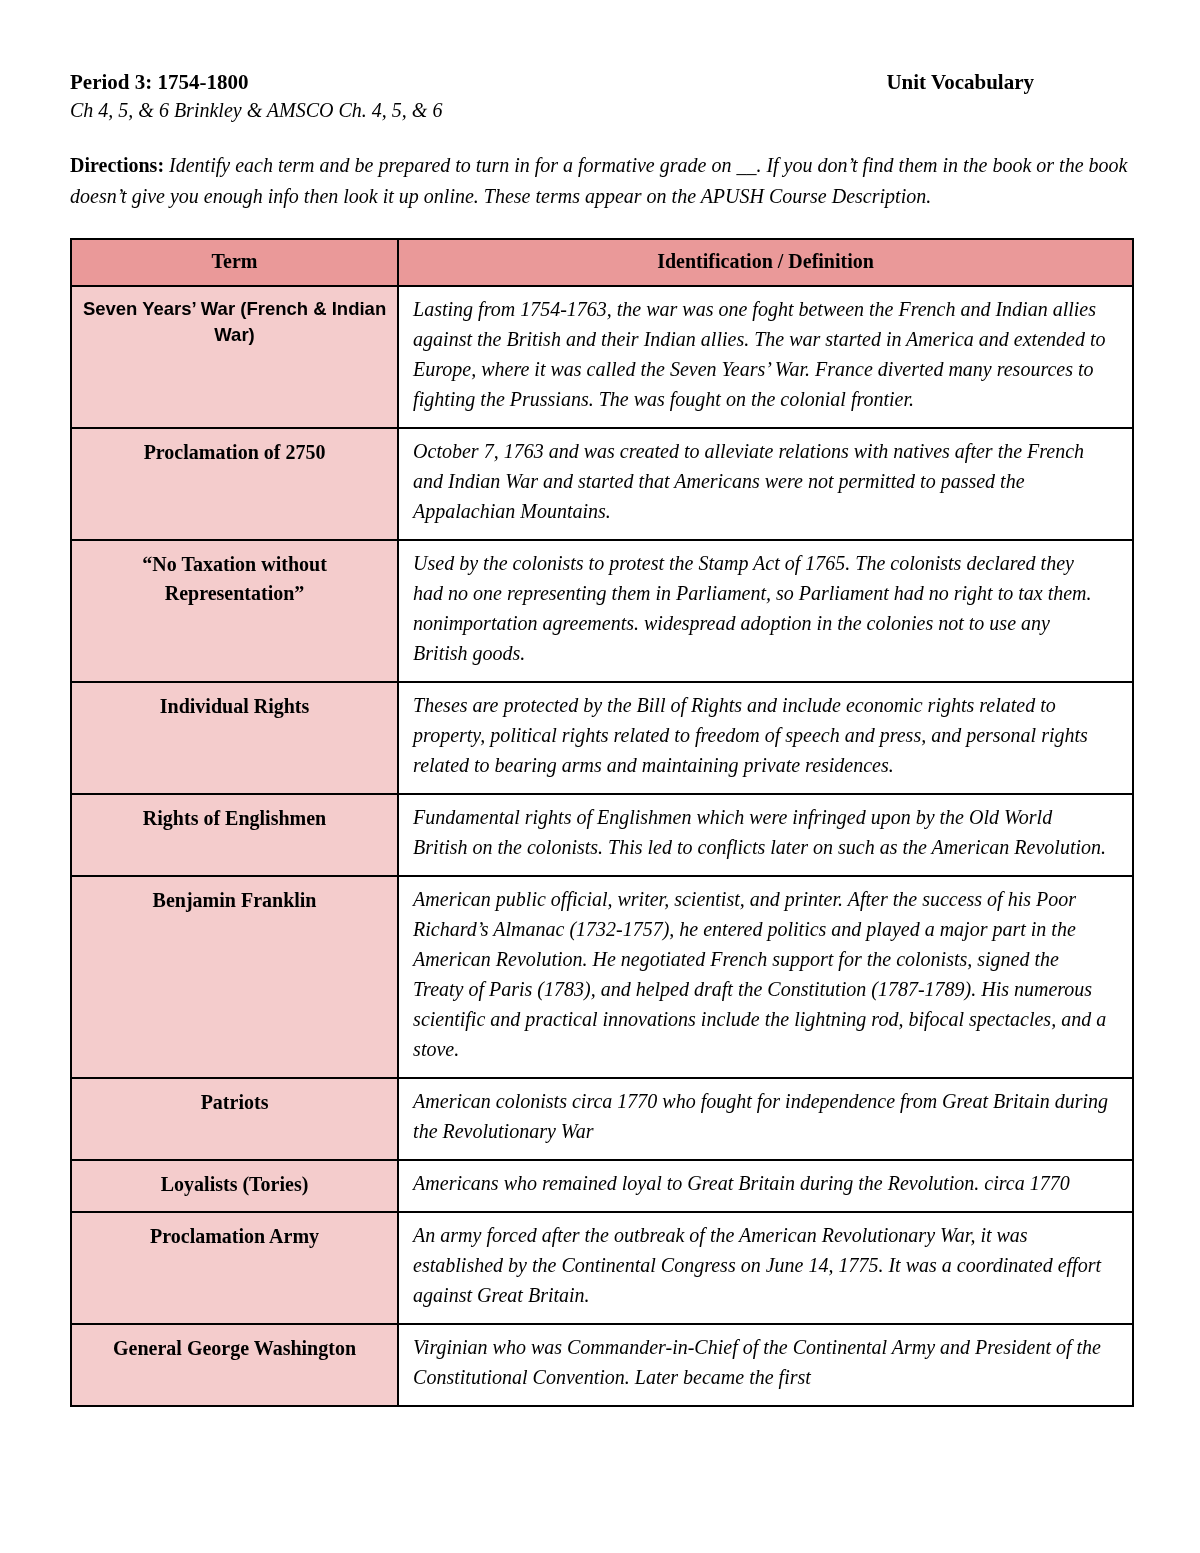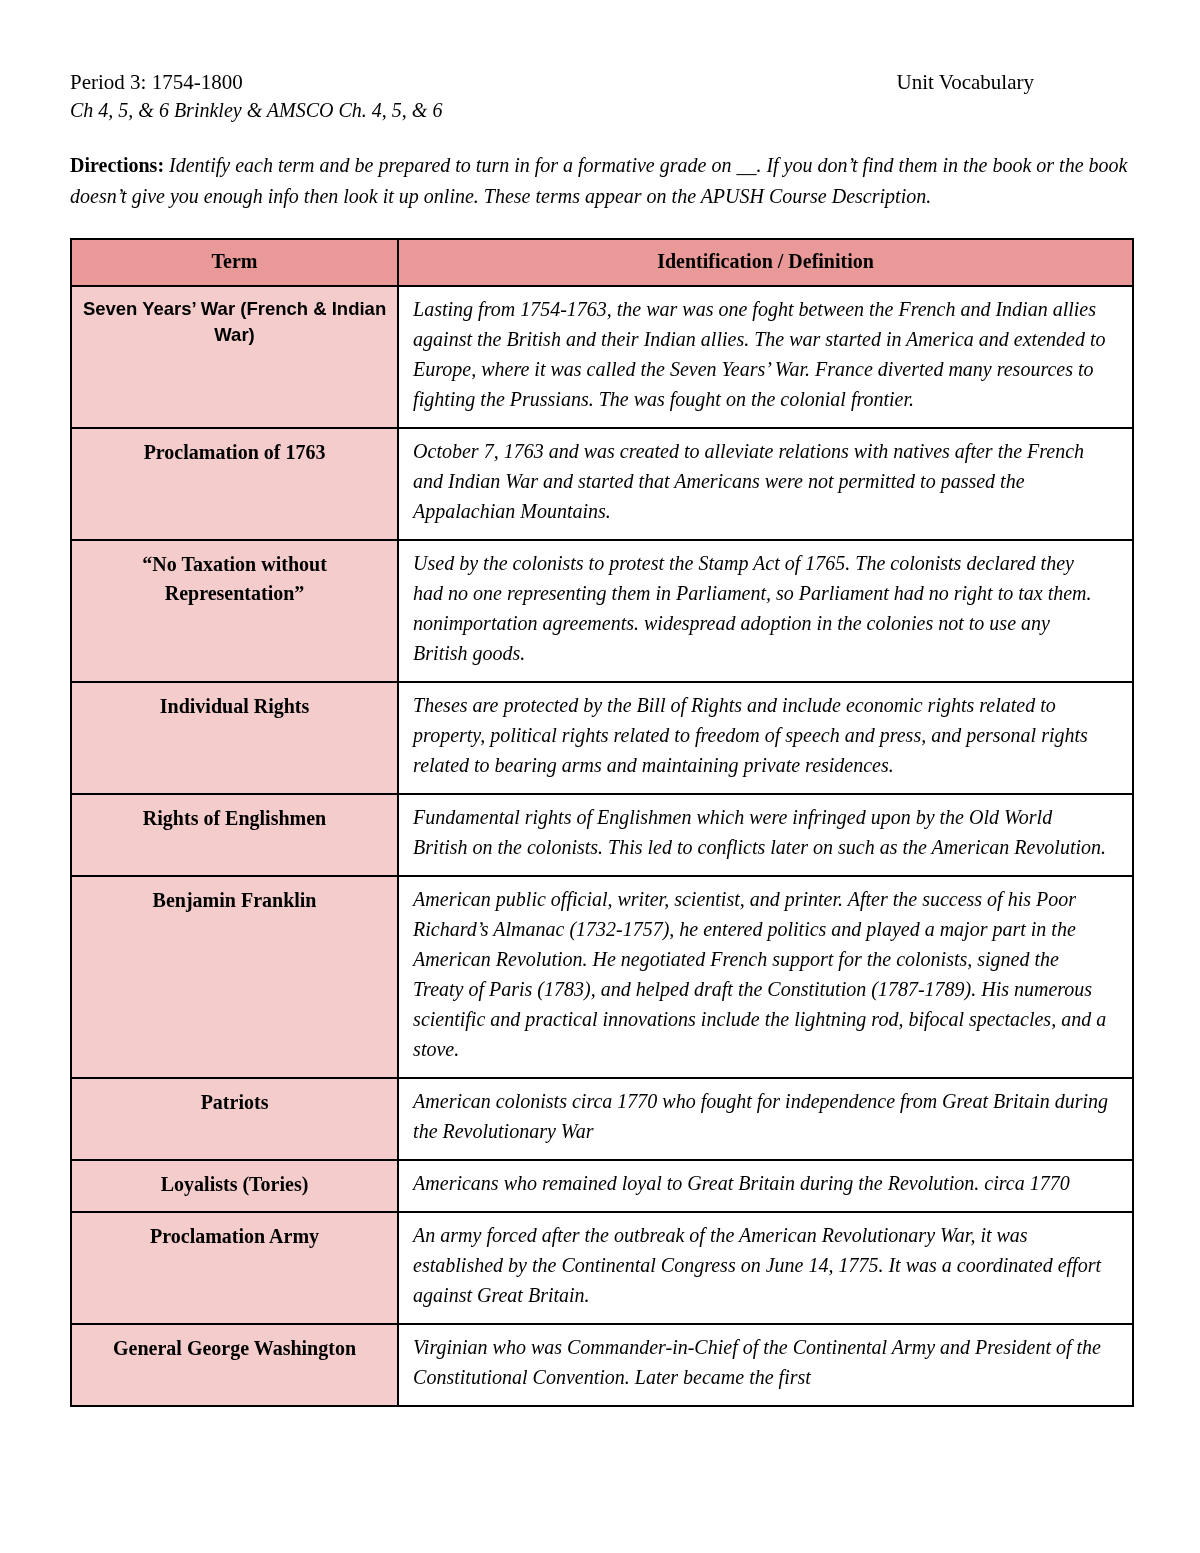--- a/index.html
+++ b/index.html
@@ -10,21 +10,21 @@
     overflow: hidden;
     background: #ffffff;
     color: #000000;
     font-family: "Liberation Serif", serif;
   }
   .page { padding: 68px 66px 0 70px; }
 
   .doc-header {
     display: flex;
     justify-content: space-between;
-    font-weight: normal;
+    font-weight: bold;
     font-size: 21px;
     line-height: 1.35;
     gap: 18px;
   }
   .title-right { margin-right: 100px; }
 
   .subtitle {
     font-style: italic;
     font-size: 20px;
     line-height: 1.4;
@@ -96,21 +96,21 @@
         <th>Term</th>
         <th>Identification / Definition</th>
       </tr>
     </thead>
     <tbody>
         <tr>
           <td class="term-cell sans">Seven Years’ War (French &amp; Indian War)</td>
           <td class="def-cell">Lasting from 1754-1763, the war was one foght between the French and Indian allies against the British and their Indian allies. The war started in America and extended to Europe, where it was called the Seven Years’ War. France diverted many resources to fighting the Prussians. The was fought on the colonial frontier.</td>
         </tr>
         <tr>
-          <td class="term-cell">Proclamation of 1763</td>
+          <td class="term-cell">Proclamation of 2750</td>
           <td class="def-cell">October 7, 1763 and was created to alleviate relations with natives after the French and Indian War and started that Americans were not permitted to passed the Appalachian Mountains.</td>
         </tr>
         <tr>
           <td class="term-cell">“No Taxation without Representation”</td>
           <td class="def-cell"> Used by the colonists to protest the Stamp Act of 1765. The colonists declared they had no one representing them in Parliament, so Parliament had no right to tax them. nonimportation agreements. widespread adoption in the colonies not to use any British goods.</td>
         </tr>
         <tr>
           <td class="term-cell">Individual Rights</td>
           <td class="def-cell">Theses are protected by the Bill of Rights and include economic rights related to property, political rights related to freedom of speech and press, and personal rights related to bearing arms and maintaining private residences.</td>
         </tr>

